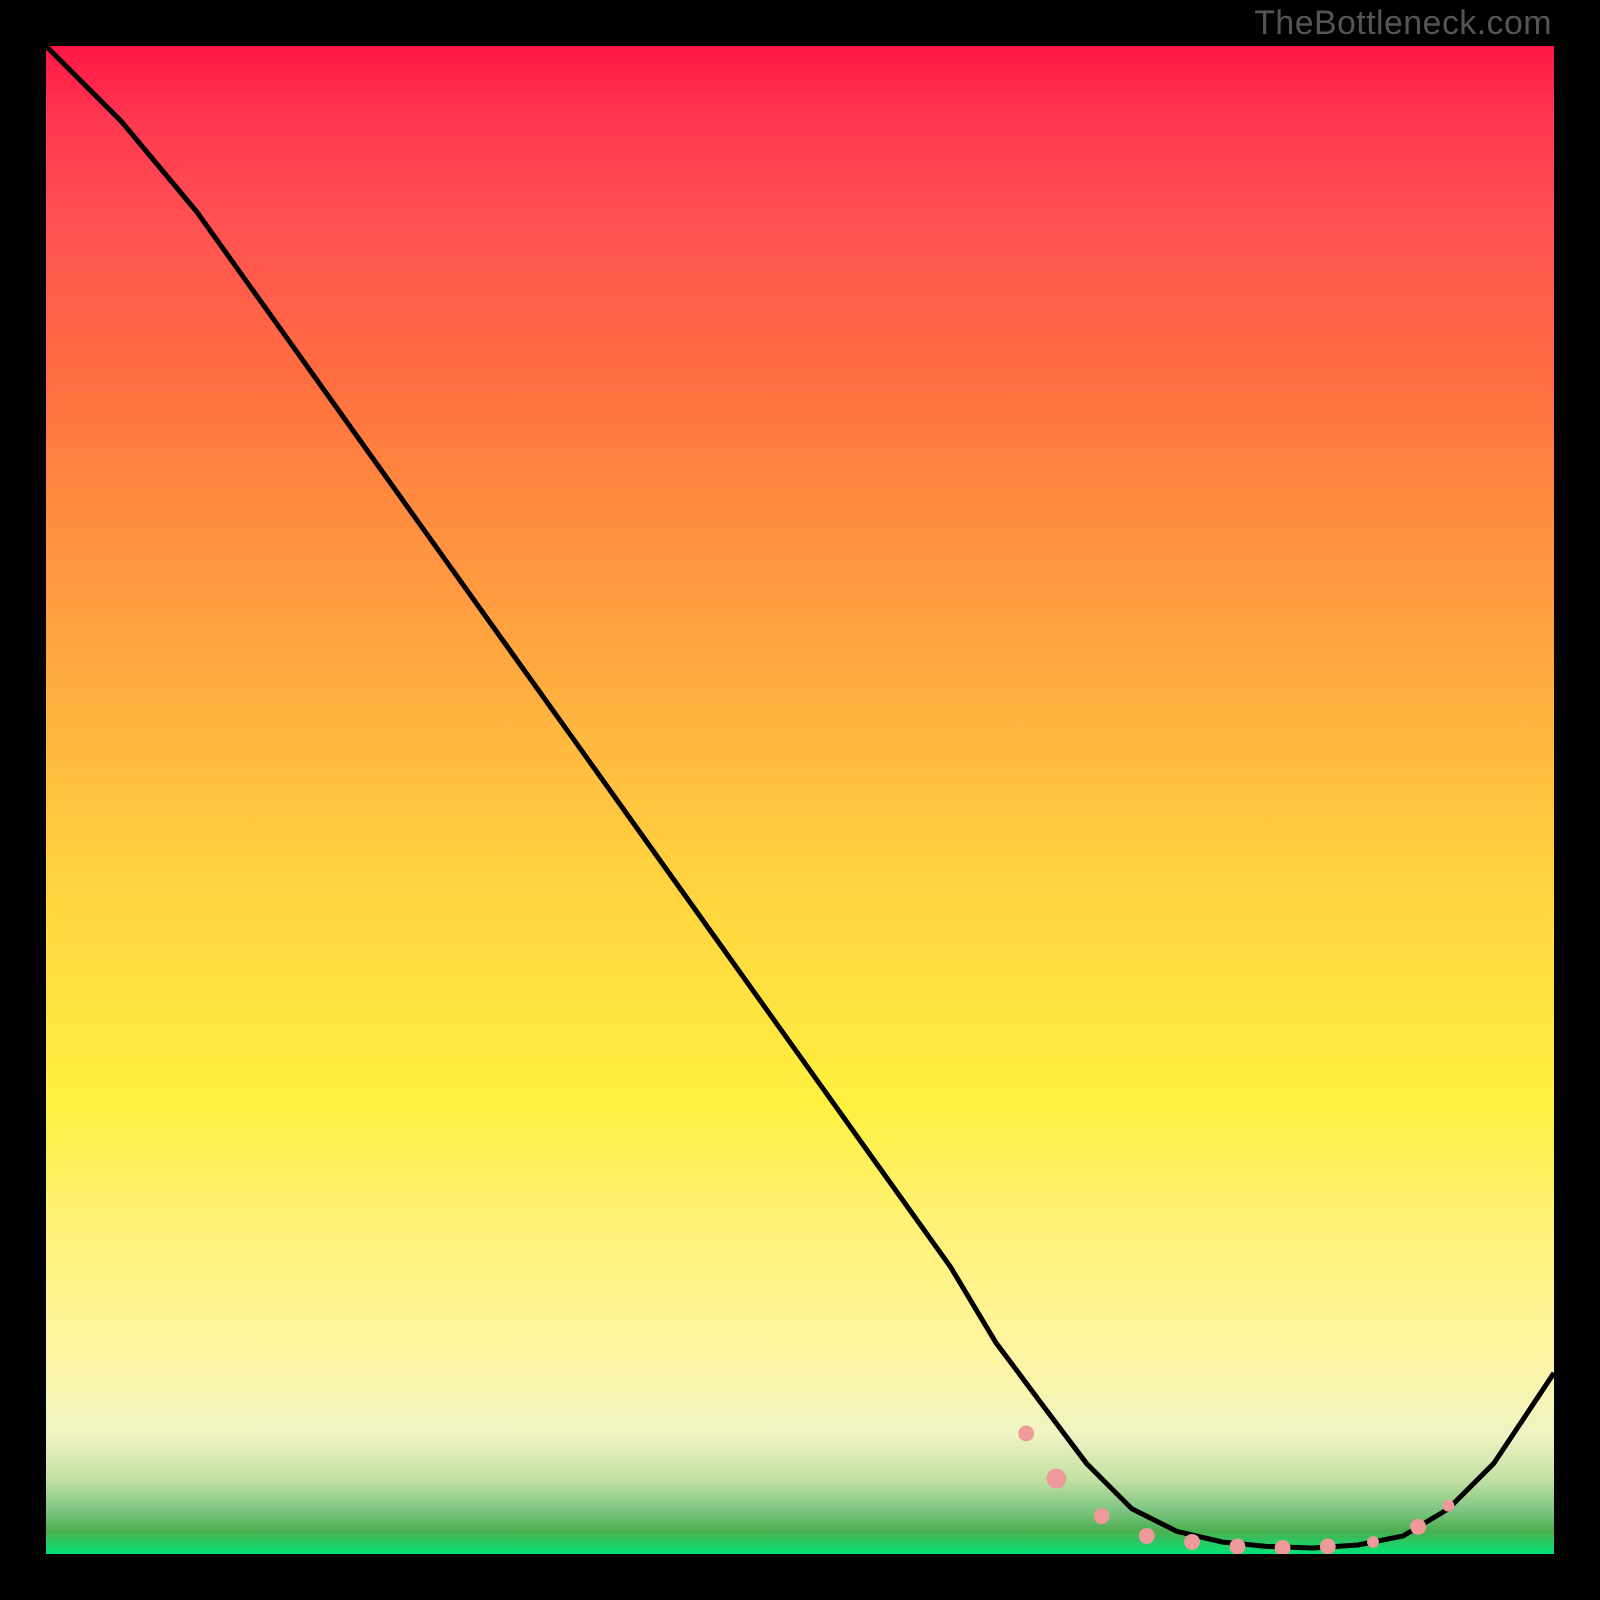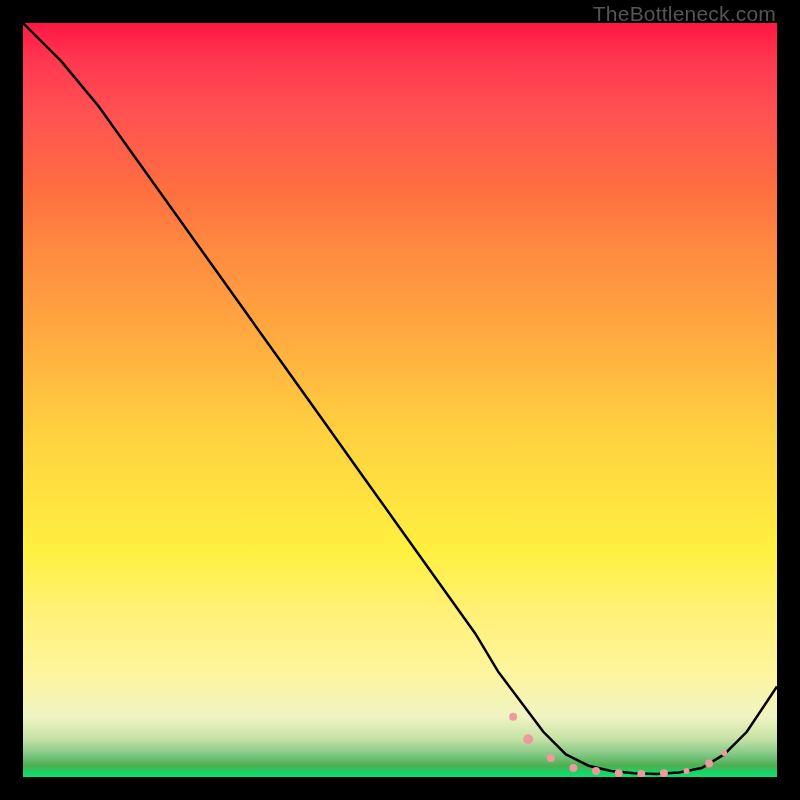--- a/index.html
+++ b/index.html
@@ -35,21 +35,21 @@
       #81c784 97%,
       #4caf50 98.5%,
       #00e676 100%
     );
   }
   .watermark {
     position: absolute;
     top: 2px;
     right: 24px;
     color: #555;
-    font-size: 21px;
+    font-size: 17px;
     font-weight: 500;
     letter-spacing: 0.2px;
   }
   .curve-svg {
     position: absolute;
     left: 23px;
     top: 23px;
     width: 754px;
     height: 754px;
   }

